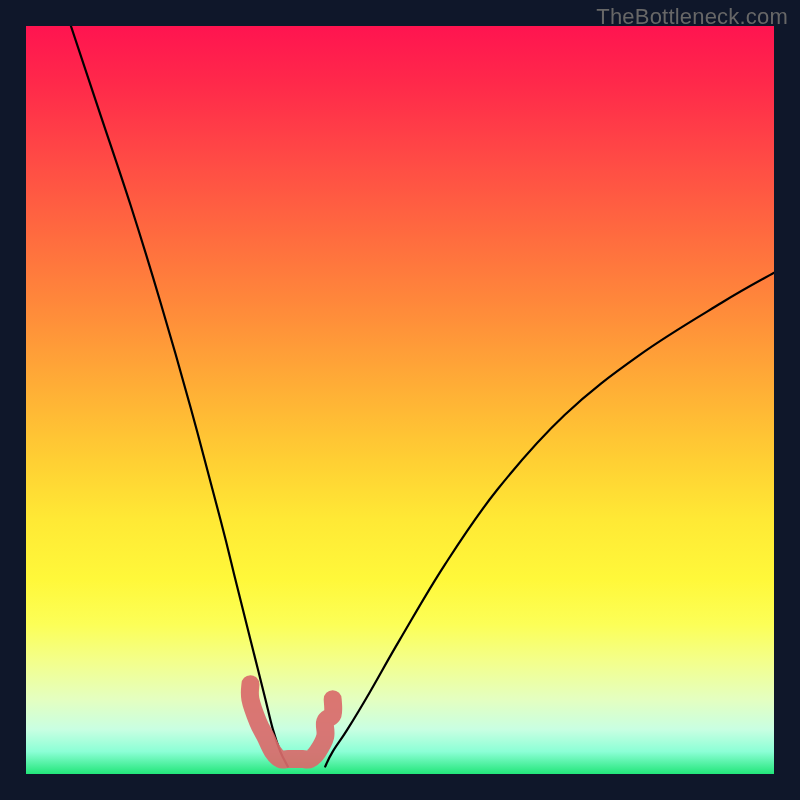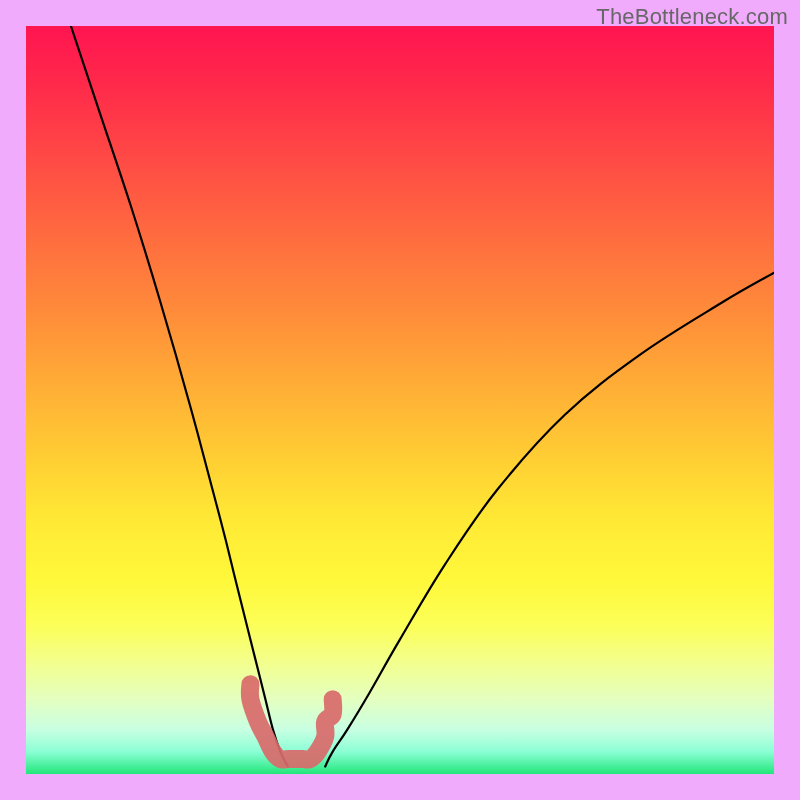--- a/index.html
+++ b/index.html
@@ -10,21 +10,21 @@
     background: #000;
     overflow: hidden;
     font-family: Arial, Helvetica, sans-serif;
   }
   .frame {
     position: absolute;
     left: 0;
     top: 0;
     width: 800px;
     height: 800px;
-    background: #f0abfc;
+    background: #0f172a;
   }
   .plot {
     position: absolute;
     left: 26px;
     top: 26px;
     width: 748px;
     height: 748px;
     background: linear-gradient(to bottom,
       #ff1450 0%,
       #ff2a4a 8%,

